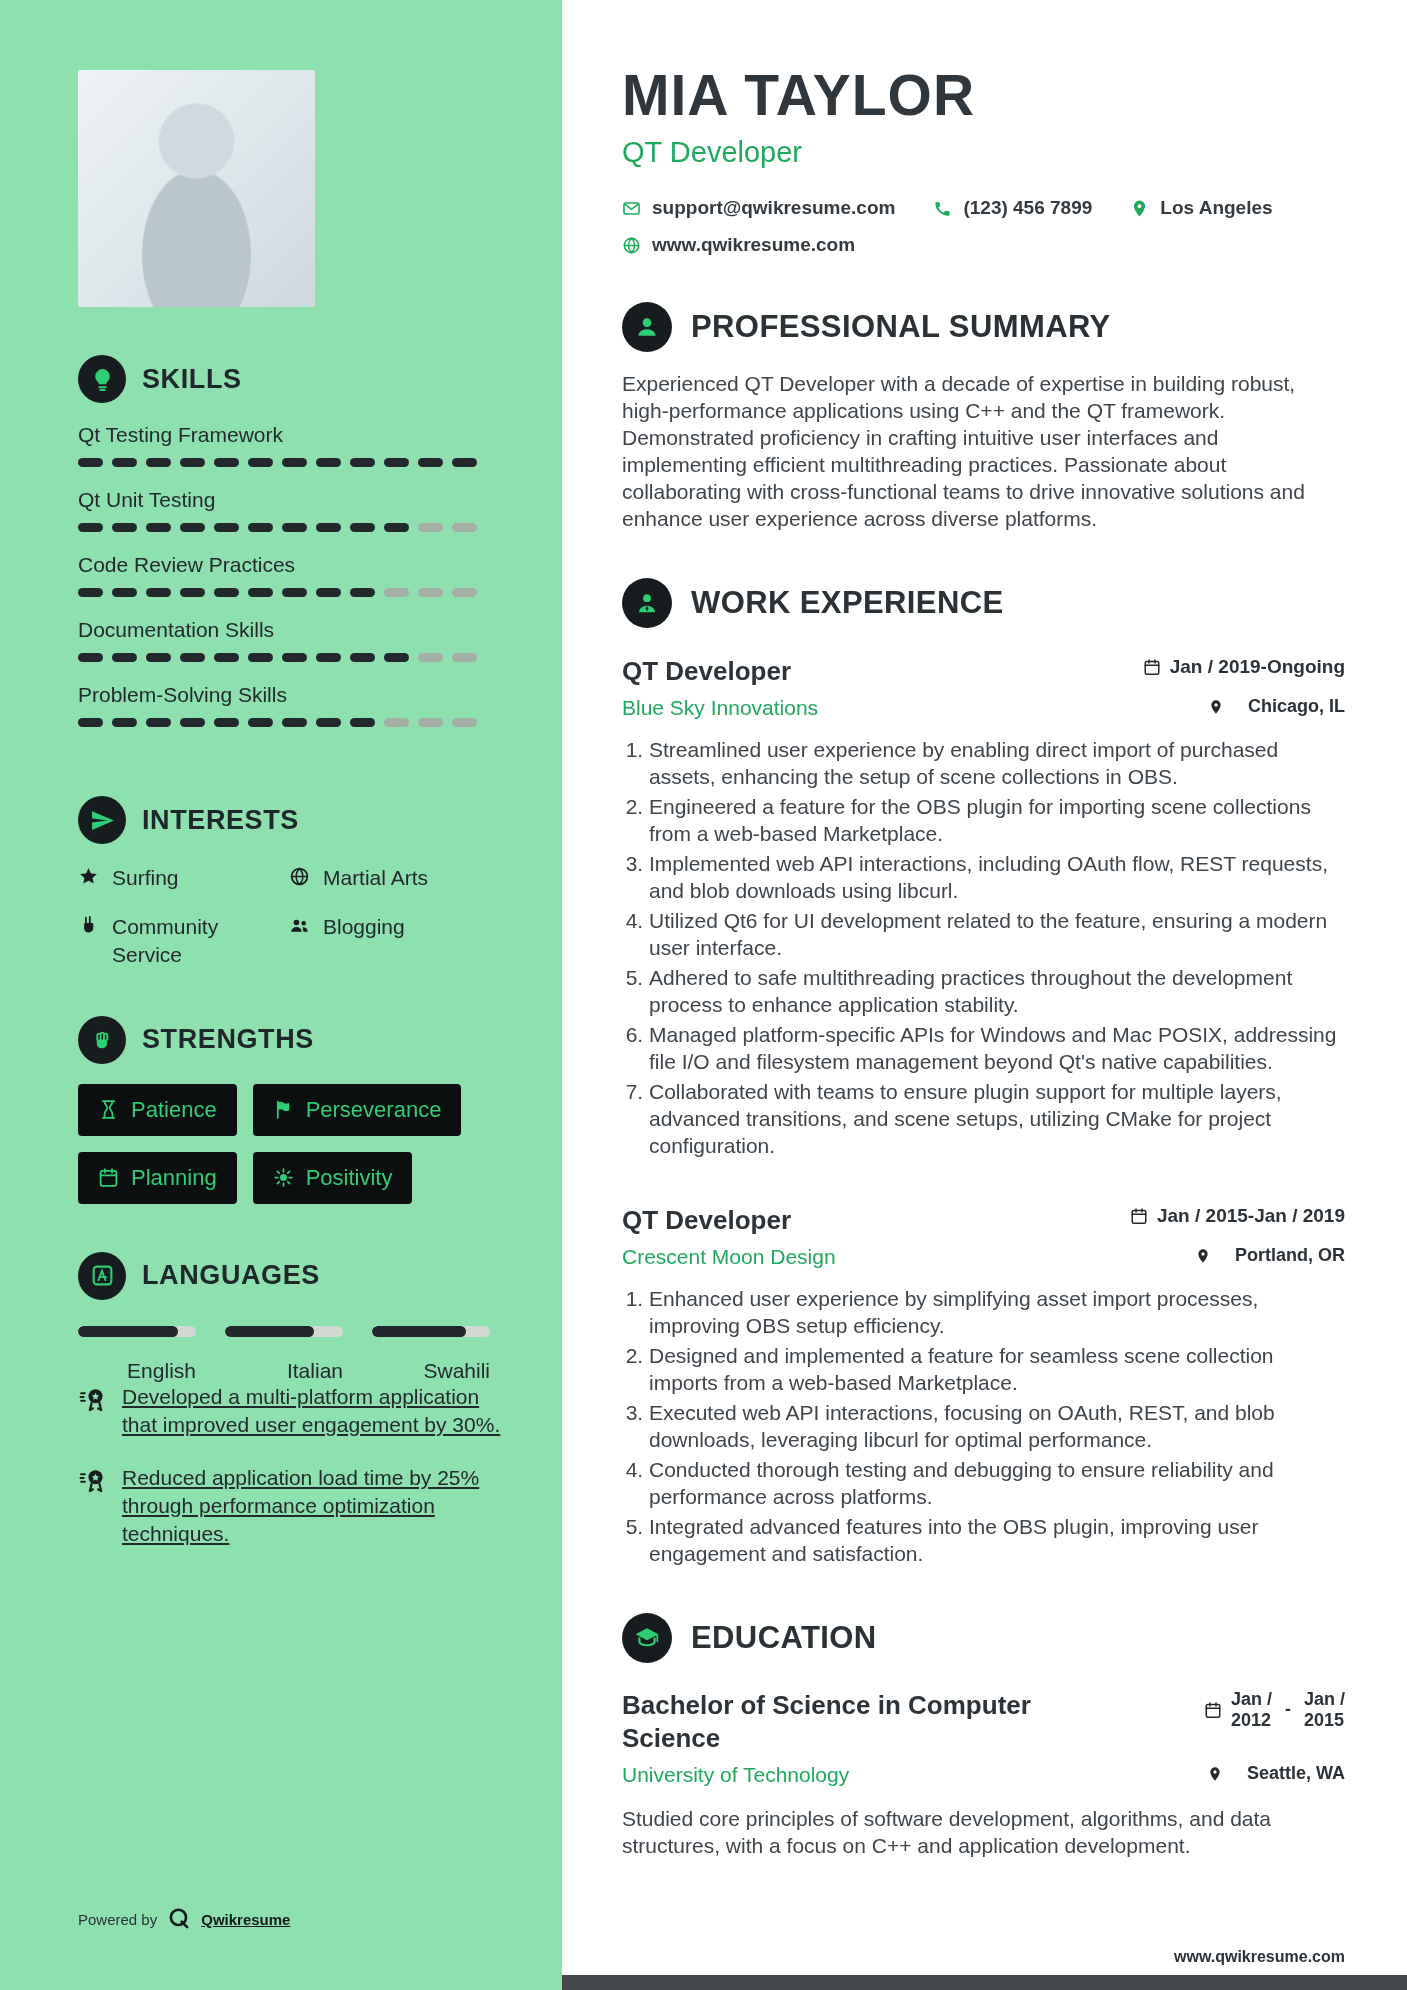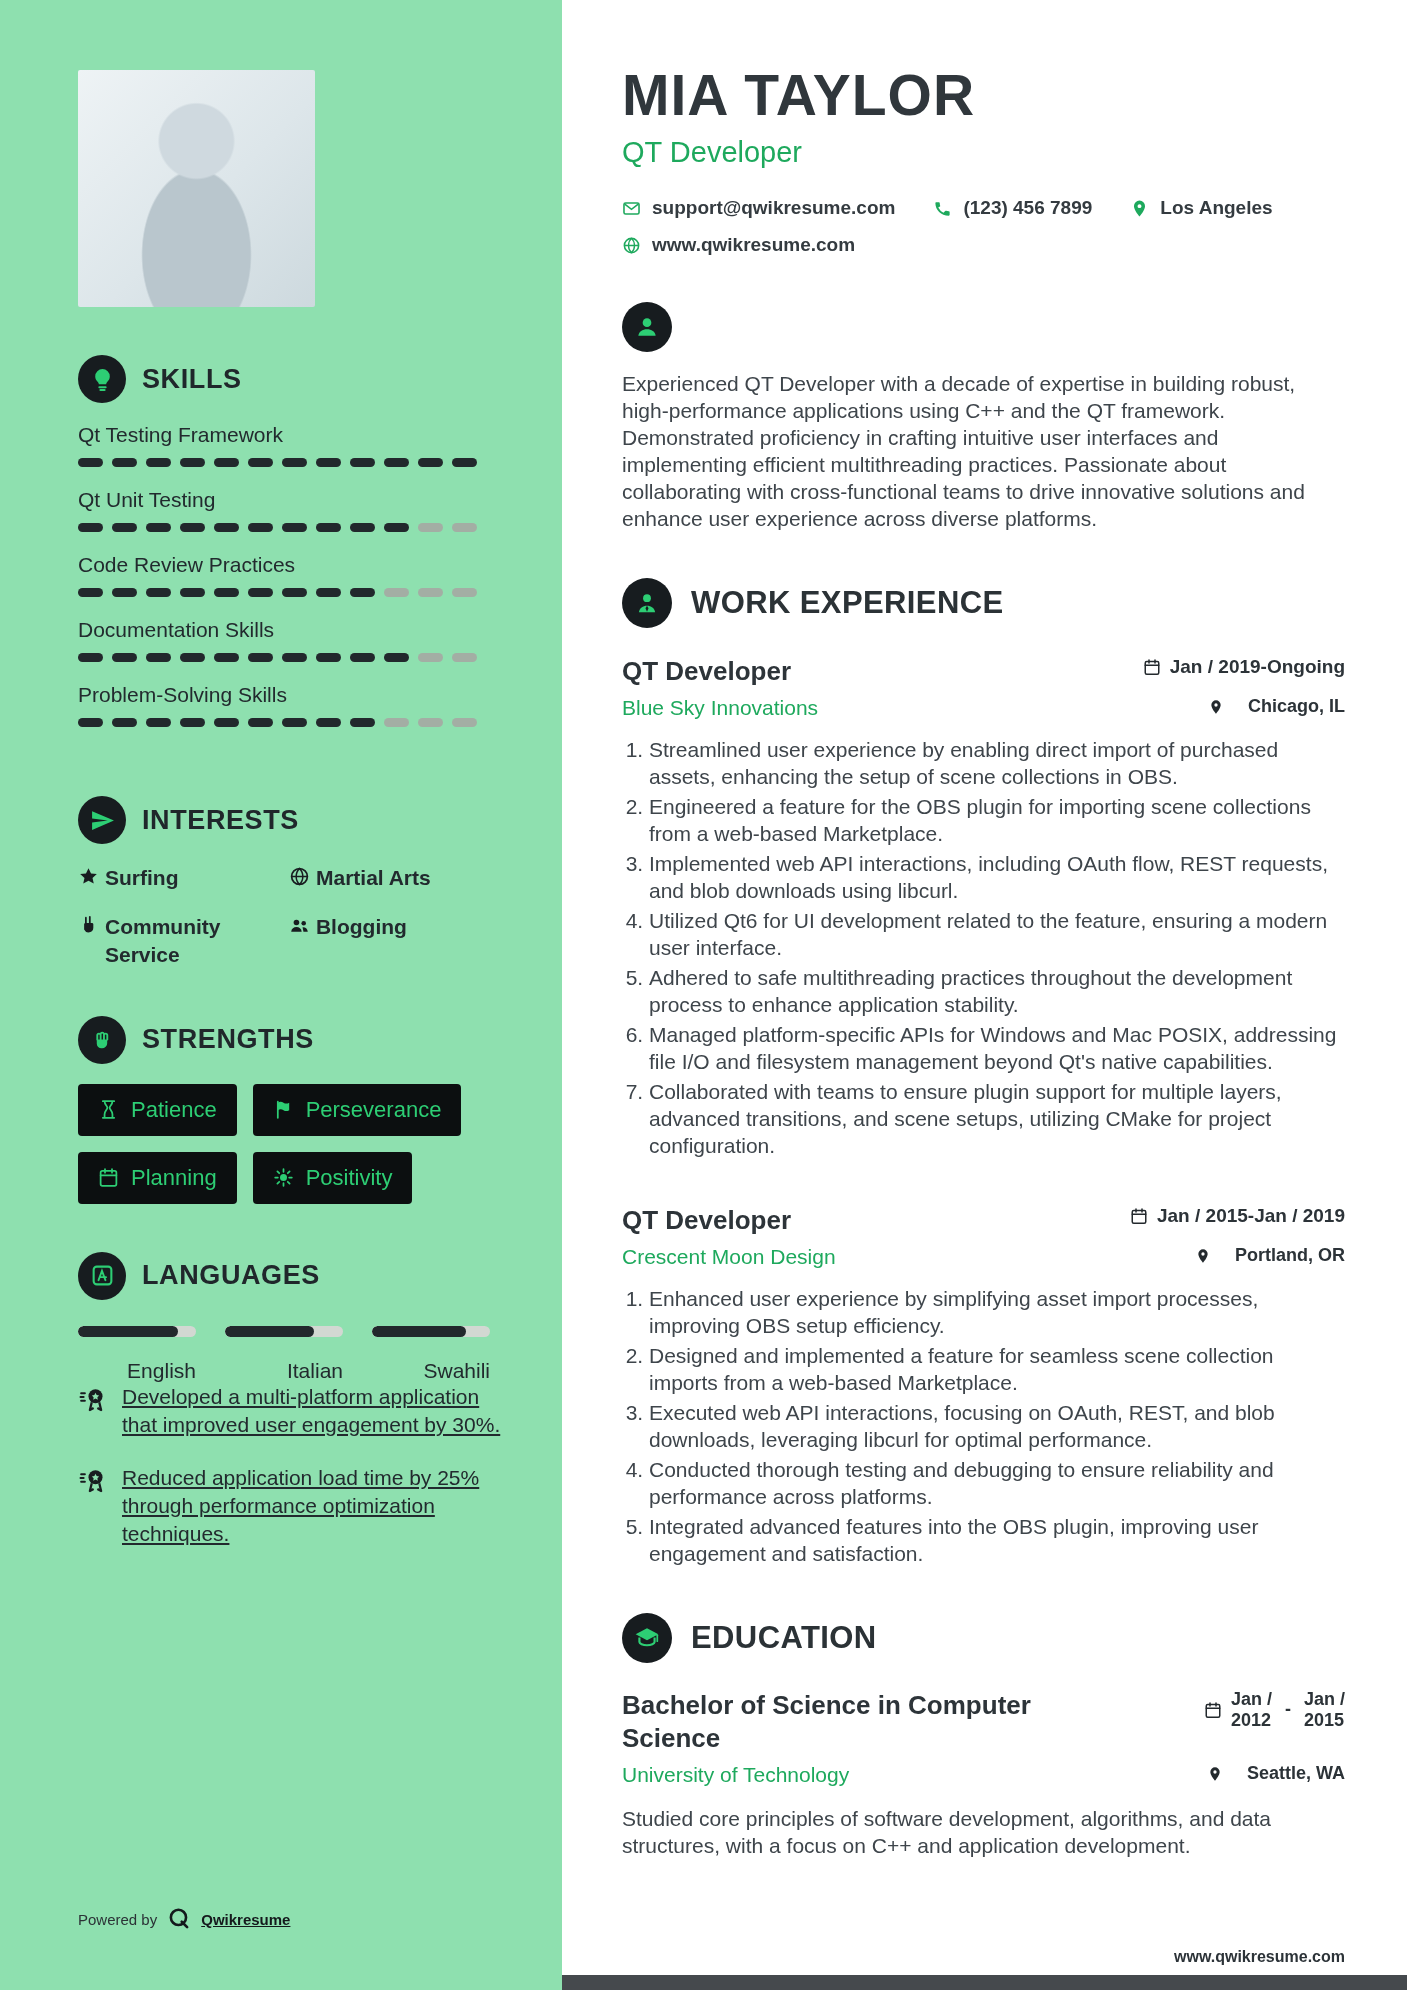--- a/index.html
+++ b/index.html
@@ -45,21 +45,21 @@
   .icon-circle .ic{width:25px;height:25px;}
   .side-title{font-size:27px;font-weight:800;letter-spacing:.6px;color:#20272b;}
 
   .skill{margin-bottom:21px;}
   .skill-name{font-size:21px;color:#222a2e;margin-bottom:11px;}
   .dash-row{display:flex;gap:9px;}
   .dash{width:25px;height:9px;border-radius:5px;background:var(--dash-off);display:block;}
   .dash.on{background:var(--dash-on);}
 
   .int-grid{display:grid;grid-template-columns:1fr 1.08fr;row-gap:22px;column-gap:10px;}
-  .interest{display:flex;gap:6px;align-items:flex-start;font-size:21px;color:#222a2e;line-height:1.3;font-weight:bold;}
+  .interest{display:flex;gap:13px;align-items:flex-start;font-size:21px;color:#222a2e;line-height:1.3;}
   .interest .ic{width:21px;height:21px;color:#181d20;flex:none;margin-top:2px;}
 
   .btn-wrap{display:flex;flex-wrap:wrap;gap:16px;}
   .s-btn{
     display:inline-flex;align-items:center;gap:12px;
     background:#0c0f10;color:var(--btn-green);
     font-size:22px;padding:13px 20px;border-radius:4px;
   }
   .s-btn .ic{width:21px;height:21px;}
 
@@ -476,20 +476,21 @@
       </div>
     </div>
 
     <section class="msection">
       <div class="m-sec-head">
         <span class="m-circle">
             <svg class="ic">
               <use href="#i-person"></use>
             </svg>
           </span>
+        <span class="m-title">PROFESSIONAL SUMMARY</span>
       </div>
       <p class="para">Experienced QT Developer with a decade of expertise in building robust, high-performance applications using C++ and the QT framework. Demonstrated proficiency in crafting intuitive user interfaces and implementing efficient multithreading practices. Passionate about collaborating with cross-functional teams to drive innovative solutions and enhance user experience across diverse platforms.</p>
     </section>
 
     <section class="msection">
       <div class="m-sec-head">
         <span class="m-circle">
             <svg class="ic">
               <use href="#i-worker"></use>
             </svg>

